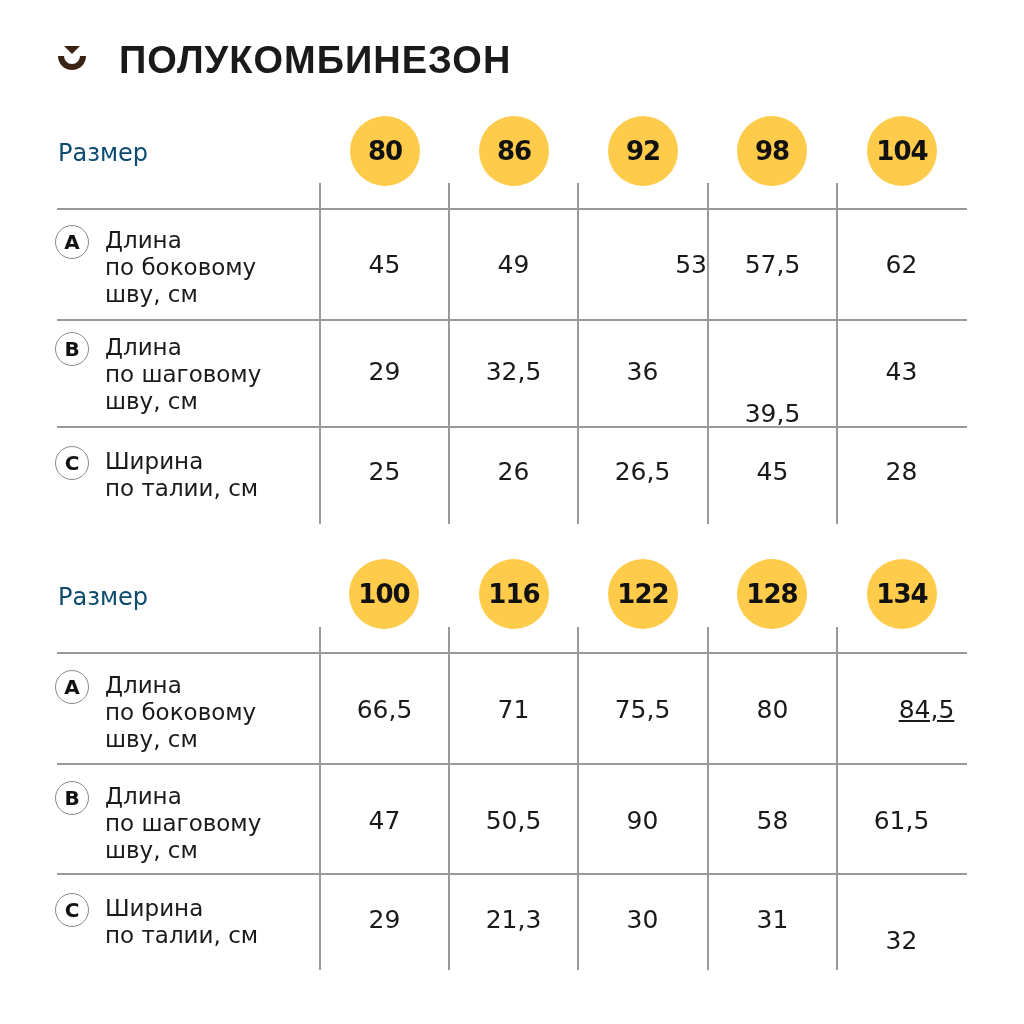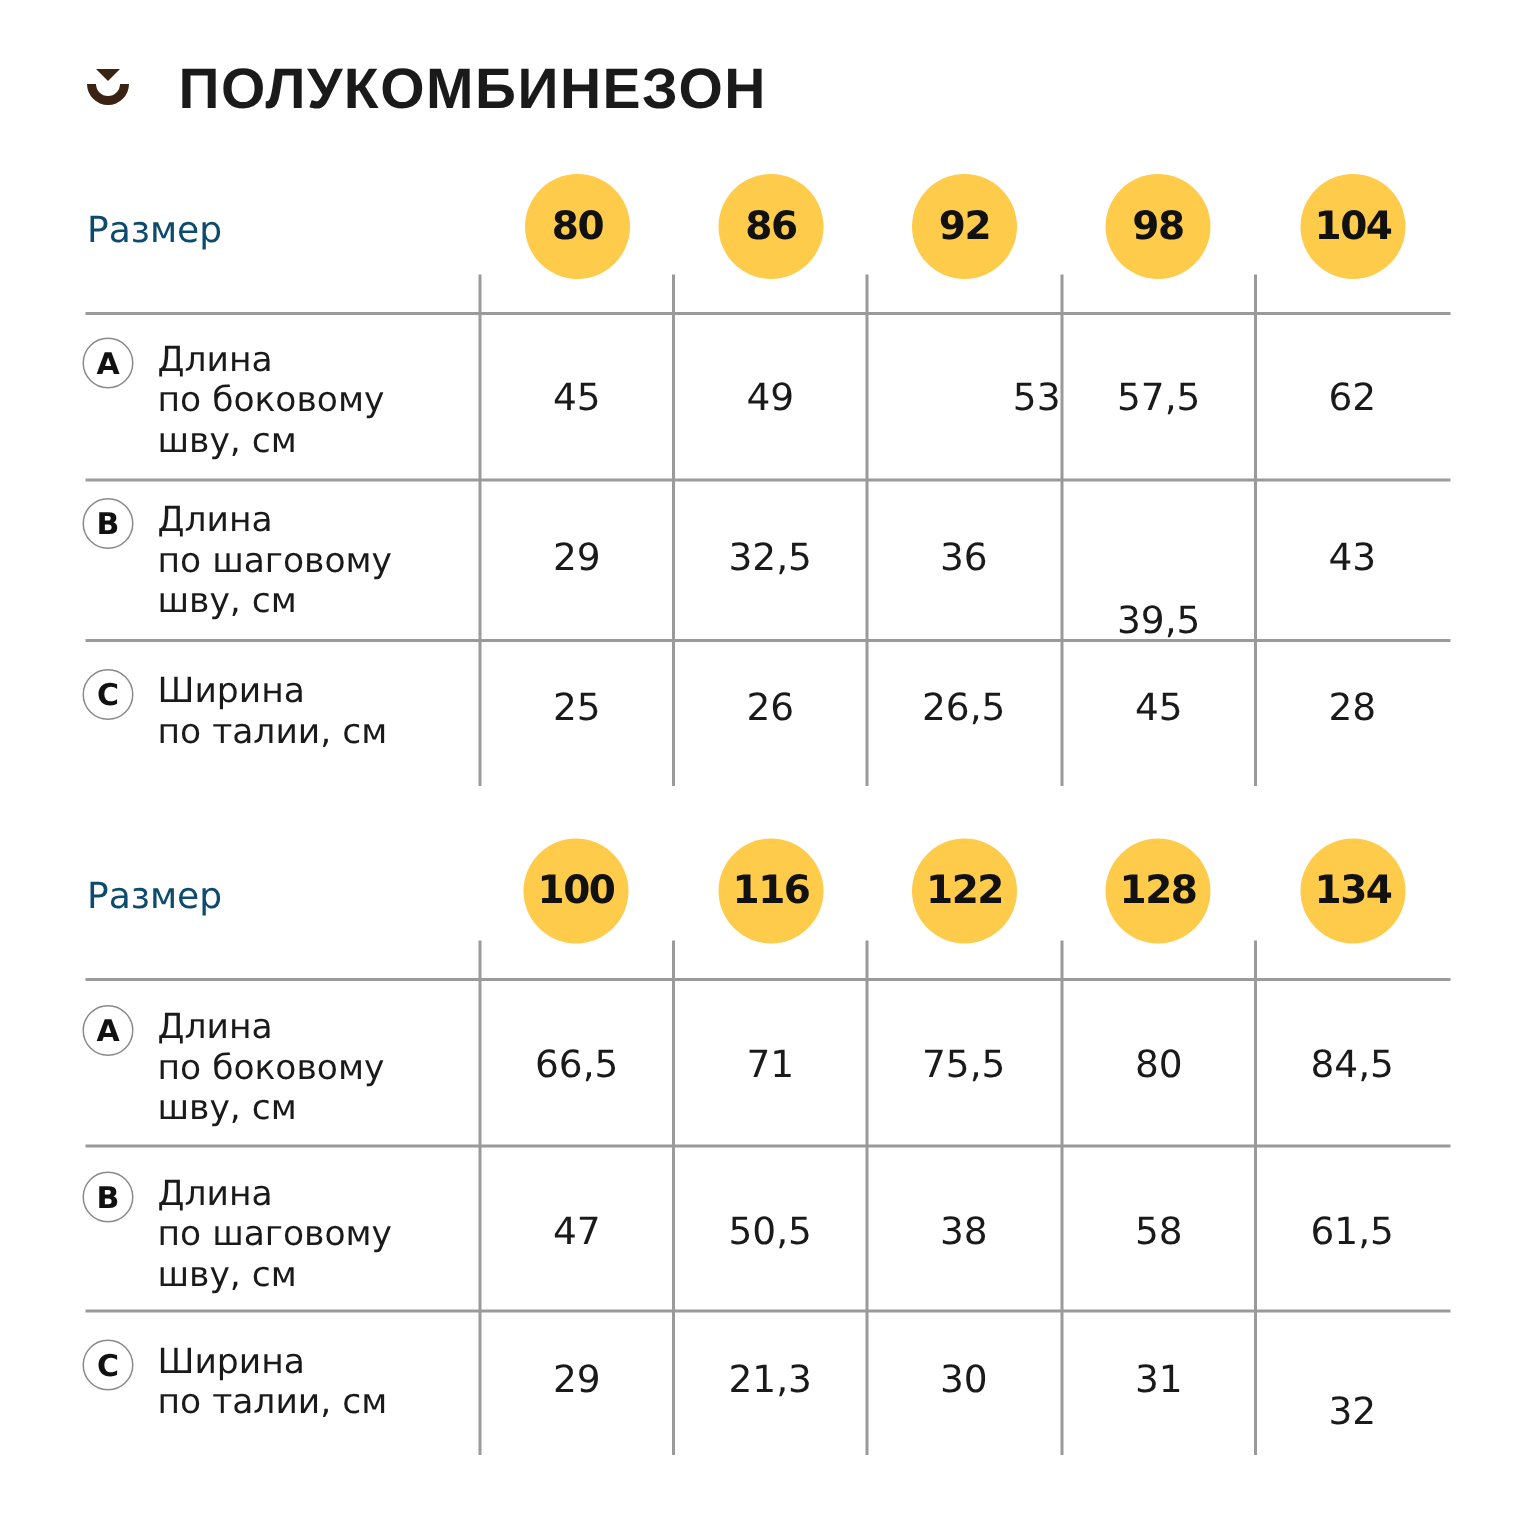--- a/index.html
+++ b/index.html
@@ -120,33 +120,33 @@
     <div class="label-text">
       <span>Длина</span>
       <span>по боковому</span>
       <span>шву, см</span>
     </div>
   </div>
   <div class="cell" style="left:320px; top:695px;">66,5</div>
   <div class="cell" style="left:449px; top:695px;">71</div>
   <div class="cell" style="left:578px; top:695px;">75,5</div>
   <div class="cell" style="left:708px; top:695px;">80</div>
-  <div class="cell" style="left:837px; top:695px;">84,5</div>
+  <div class="cell" style="left:862px; top:695px;text-decoration:underline;">84,5</div>
 
   <div class="row-label" style="top:783px;">
     <div class="letter">B</div>
     <div class="label-text">
       <span>Длина</span>
       <span>по шаговому</span>
       <span>шву, см</span>
     </div>
   </div>
   <div class="cell" style="left:320px; top:806px;">47</div>
   <div class="cell" style="left:449px; top:806px;">50,5</div>
-  <div class="cell" style="left:578px; top:806px;">38</div>
+  <div class="cell" style="left:578px; top:806px;">90</div>
   <div class="cell" style="left:708px; top:806px;">58</div>
   <div class="cell" style="left:837px; top:806px;">61,5</div>
 
   <div class="row-label" style="top:895px;">
     <div class="letter">C</div>
     <div class="label-text">
       <span>Ширина</span>
       <span>по талии, см</span>
     </div>
   </div>

